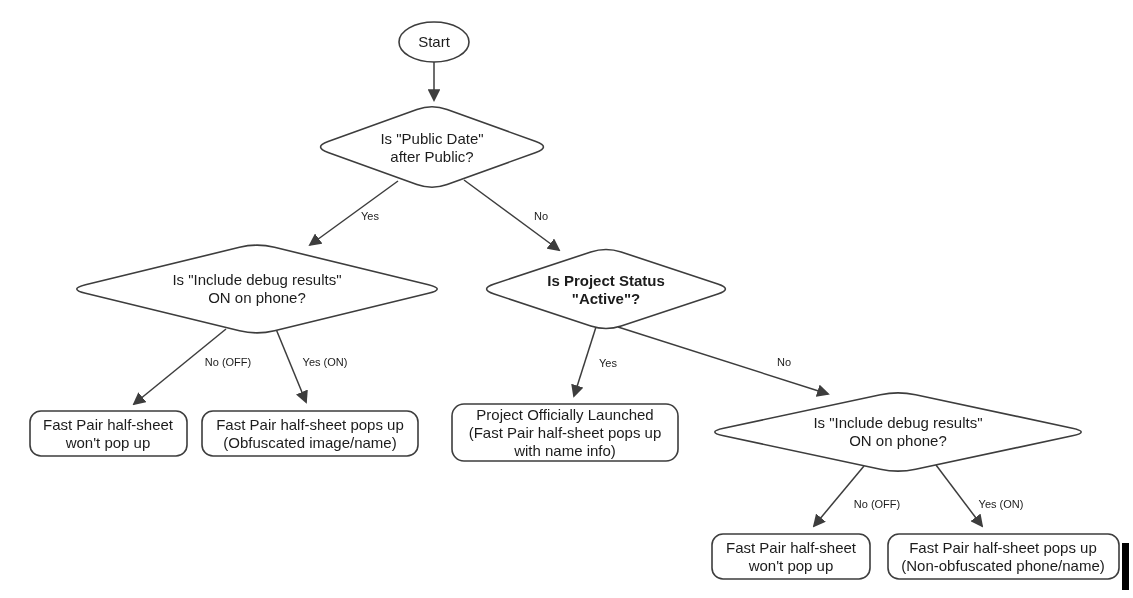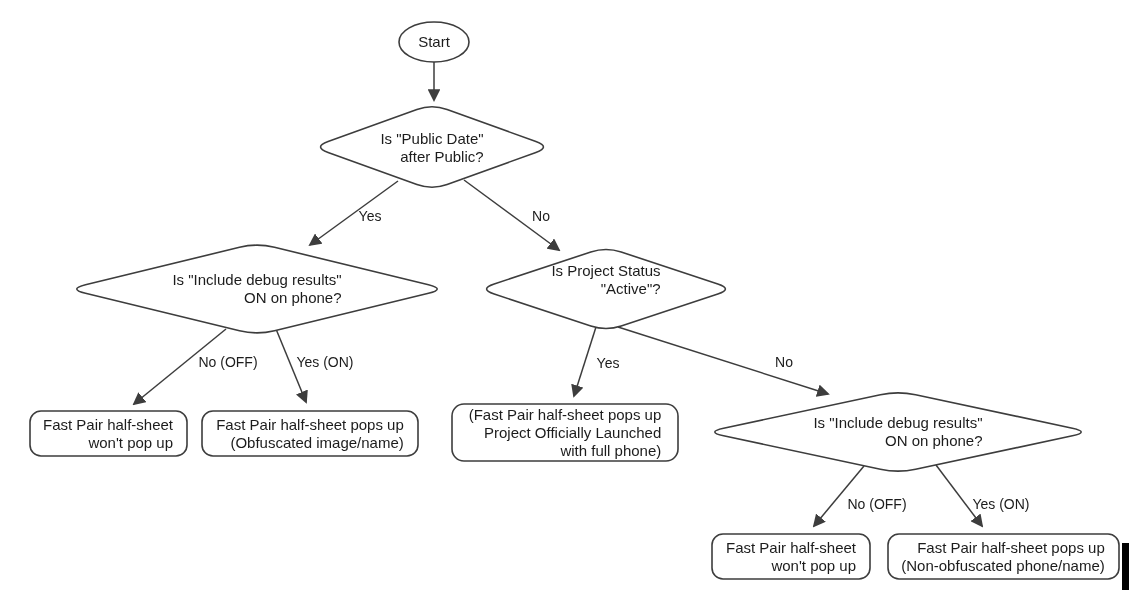--- a/index.html
+++ b/index.html
@@ -25,25 +25,25 @@
   }
   .node-label {
     position: absolute;
     transform: translate(-50%, -50%);
     text-align: center;
     font-size: 15px;
     line-height: 18px;
     white-space: nowrap;
     color: #1c1c1c;
   }
-  .node-label span { display: block; text-align: right; }
+  .node-label span { display: block; }
   .edge-label {
     position: absolute;
     transform: translate(-50%, -50%);
-    font-size: 14px;
+    font-size: 11px;
     white-space: nowrap;
     color: #1c1c1c;
   }
 </style>
 </head>
 <body>
 
 <div class="canvas">
 
   <svg class="shapes" viewBox="0 0 1133 598" xmlns="http://www.w3.org/2000/svg">
@@ -93,44 +93,44 @@
   <div class="node-label" style="left:432px; top:148px;">
     <span>Is "Public Date"</span>
     <span>after Public?</span>
   </div>
 
   <div class="node-label" style="left:257px; top:289px;">
     <span>Is "Include debug results"</span>
     <span>ON on phone?</span>
   </div>
 
-  <div class="node-label" style="left:606px; top:280px;">
+  <div class="node-label" style="left:606px; top:290px;font-weight:bold;">
     <span>Is Project Status</span>
     <span>"Active"?</span>
   </div>
 
   <div class="node-label" style="left:898px; top:432px;">
     <span>Is "Include debug results"</span>
     <span>ON on phone?</span>
   </div>
 
   <div class="node-label" style="left:108px; top:434px;">
     <span>Fast Pair half-sheet</span>
     <span>won't pop up</span>
   </div>
 
   <div class="node-label" style="left:310px; top:434px;">
     <span>Fast Pair half-sheet pops up</span>
     <span>(Obfuscated image/name)</span>
   </div>
 
   <div class="node-label" style="left:565px; top:433px;">
+    <span>Project Officially Launched</span>
     <span>(Fast Pair half-sheet pops up</span>
-    <span>Project Officially Launched</span>
-    <span>with full phone)</span>
+    <span>with name info)</span>
   </div>
 
   <div class="node-label" style="left:791px; top:557px;">
     <span>Fast Pair half-sheet</span>
     <span>won't pop up</span>
   </div>
 
   <div class="node-label" style="left:1003px; top:557px;">
     <span>Fast Pair half-sheet pops up</span>
     <span>(Non-obfuscated phone/name)</span>

